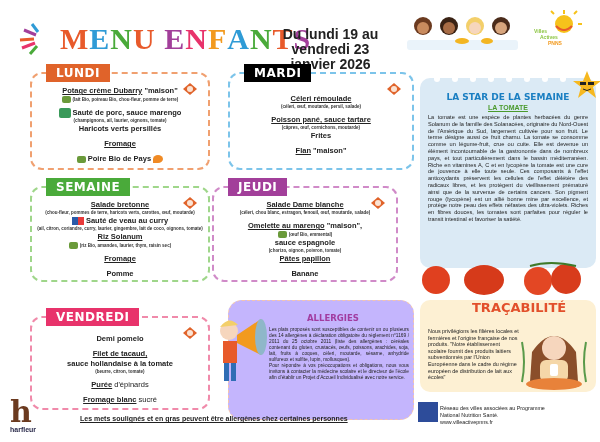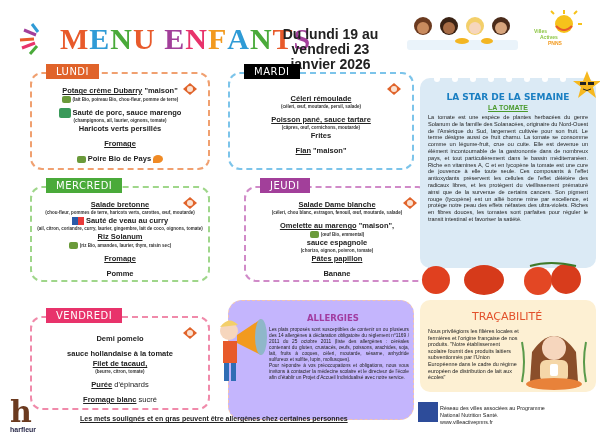--- a/index.html
+++ b/index.html
@@ -5,34 +5,34 @@
 *{box-sizing:border-box;margin:0;padding:0}
 body{width:600px;height:442px;background:#fff;font-family:"Liberation Sans",sans-serif;position:relative;overflow:hidden;color:#222}
 .abs{position:absolute}
 .title{left:18px;top:22px;font-family:Liberation Serif, serif;font-weight:bold;font-size:30px;letter-spacing:1px;line-height:34px}
 .title span{display:inline-block}
 .rays{left:16px;top:22px;width:40px;height:34px}
 .dates{left:263px;top:27px;font-weight:bold;font-size:14px;line-height:15px;text-align:center;width:135px}
 .kids{left:405px;top:12px;width:115px;height:40px}
 .villes{left:534px;top:10px;width:50px;height:45px}
 .day{border:2px dashed;border-radius:12px;background:#fff}
-.day-tab{position:absolute;left:14px;top:-10px;padding:2px 10px;color:#fff;font-weight:normal;font-size:10px;font-family:"DejaVu Sans",sans-serif;letter-spacing:.5px}
+.day-tab{position:absolute;left:14px;top:-10px;padding:2px 10px;color:#fff;font-weight:bold;font-size:12px;font-family:"DejaVu Sans",sans-serif;letter-spacing:.5px}
 .day-body{text-align:center;font-size:7.5px;line-height:10px;padding-top:12px}
 .dish{font-weight:bold;font-size:7.5px}
 .dish u{text-decoration:underline}
 .sub{font-size:4.5px;line-height:6px;font-weight:bold;color:#333}
 .gap{height:5px}
 .logo-label{position:absolute;right:10px;top:8px;width:16px;height:14px}
 .bio{display:inline-block;width:9px;height:7px;background:#6a9a3a;border-radius:2px;vertical-align:middle;margin-right:2px}
 .star-panel{left:420px;top:78px;width:176px;height:190px;background:#dbeaf5;border-radius:10px}
 .star-title{text-align:center;color:#1b7fc2;font-weight:bold;font-size:9px;margin-top:14px;font-family:"DejaVu Sans",sans-serif}
 .star-sub{text-align:center;color:#4a9a2c;font-weight:bold;font-size:7px;text-decoration:underline;margin-top:2px}
 .star-text{font-size:5.6px;line-height:6.8px;padding:3px 8px;text-align:justify;color:#222}
 .trace{left:420px;top:300px;width:176px;height:92px;background:#fdf0d3;border-radius:10px}
-.trace-title{position:absolute;left:52px;top:10px;color:#e2502b;font-weight:normal;font-size:11px;font-family:"DejaVu Sans",sans-serif}
+.trace-title{position:absolute;left:52px;top:0;color:#e2502b;font-weight:bold;font-size:13px;font-family:"DejaVu Sans",sans-serif}
 .trace-text{position:absolute;left:8px;top:28px;width:92px;font-size:5.4px;line-height:6.6px;color:#222}
 .allerg{left:228px;top:300px;width:186px;height:120px;background:#c4b5fd;border-radius:14px;border:1.5px dashed #f3c4ae}
 .allerg-title{position:absolute;left:78px;top:12px;color:#a13ca0;font-weight:bold;font-size:8.5px;font-family:"DejaVu Sans",sans-serif}
 .allerg-text{position:absolute;left:40px;top:26px;width:140px;font-size:4.8px;line-height:6px;text-align:justify;color:#222}
 .footer-note{left:80px;top:415px;font-weight:bold;font-size:7px;text-decoration:underline;color:#222}
 .harfleur{left:10px;top:398px;width:36px;height:40px}
 .pnns{left:440px;top:405px;font-size:5.4px;line-height:7px;color:#222}
 </style>
 </head>
 <body>
@@ -112,40 +112,40 @@
     <div class="gap"></div>
     <div class="dish"><u>Poisson pané, sauce tartare</u></div>
     <div class="sub">(câpres, œuf, cornichons, moutarde)</div>
     <div class="dish">Frites</div>
     <div class="gap"></div>
     <div class="dish"><u>Flan</u><span> "maison"</span></div>
   </div>
 </div>
 
 <div class="abs day" style="left:30px;top:186px;width:180px;height:96px;border-color:#9fd68a">
-  <div class="day-tab" style="background:#4aaa3a">MERCREDI</div>
+  <div class="day-tab" style="background:#4aaa3a">SEMAINE</div>
   <svg class="logo-label" viewBox="0 0 16 14">
       <path d="M8 1 L15 7 L8 13 L1 7Z" fill="#e0632a"></path>
       <circle cx="8" cy="7" r="3" fill="#fbe3d3"></circle>
     </svg>
   <div class="day-body">
     <div class="dish"><u>Salade bretonne</u></div>
     <div class="sub">(chou-fleur, pommes de terre, haricots verts, carottes, œuf, moutarde)</div>
     <div class="dish"><span style="display:inline-block;width:12px;height:8px;background:linear-gradient(90deg,#2a5aa8 50%,#e83a3a 50%);vertical-align:middle;margin-right:2px"></span><span>Sauté de veau au curry</span></div>
     <div class="sub">(ail, citron, coriandre, curry, laurier, gingembre, lait de coco, oignons, tomate)</div>
     <div class="dish"><u>Riz Solanum</u></div>
     <div class="sub"><span class="bio"></span><span>(riz Bio, amandes, laurier, thym, raisin sec)</span></div>
     <div class="gap"></div>
     <div class="dish"><u>Fromage</u></div>
     <div class="gap"></div>
     <div class="dish">Pomme</div>
   </div>
 </div>
 
-<div class="abs day" style="left:244px;top:186px;width:186px;height:96px;border-color:#d08ac8">
+<div class="abs day" style="left:212px;top:186px;width:186px;height:96px;border-color:#d08ac8">
   <div class="day-tab" style="background:#a23f9a">JEUDI</div>
   <svg class="logo-label" viewBox="0 0 16 14">
       <path d="M8 1 L15 7 L8 13 L1 7Z" fill="#e0632a"></path>
       <circle cx="8" cy="7" r="3" fill="#fbe3d3"></circle>
     </svg>
   <div class="day-body">
     <div class="dish"><u>Salade Dame blanche</u></div>
     <div class="sub">(céleri, chou blanc, estragon, fenouil, œuf, moutarde, salade)</div>
     <div class="gap"></div>
     <div class="dish"><u>Omelette au marengo</u><span> "maison",</span></div>
@@ -160,22 +160,22 @@
 
 <div class="abs day" style="left:30px;top:316px;width:180px;height:94px;border-color:#f08aaa">
   <div class="day-tab" style="background:#e8336b">VENDREDI</div>
   <svg class="logo-label" viewBox="0 0 16 14">
       <path d="M8 1 L15 7 L8 13 L1 7Z" fill="#e0632a"></path>
       <circle cx="8" cy="7" r="3" fill="#fbe3d3"></circle>
     </svg>
   <div class="day-body" style="padding-top:16px">
     <div class="dish">Demi pomelo</div>
     <div class="gap"></div>
+    <div class="dish"><u>Filet de tacaud,</u></div>
     <div class="dish">sauce hollandaise à la tomate</div>
-    <div class="dish"><u>Filet de tacaud,</u></div>
     <div class="sub">(beurre, citron, tomate)</div>
     <div class="gap"></div>
     <div class="dish"><u>Purée</u><span style="font-weight:normal"> d'épinards</span></div>
     <div class="gap"></div>
     <div class="dish"><u>Fromage blanc</u><span style="font-weight:normal"> sucré</span></div>
   </div>
 </div>
 
 <div class="abs allerg">
   <svg class="abs" style="left:-14px;top:8px" width="56" height="80" viewBox="0 0 56 80">

